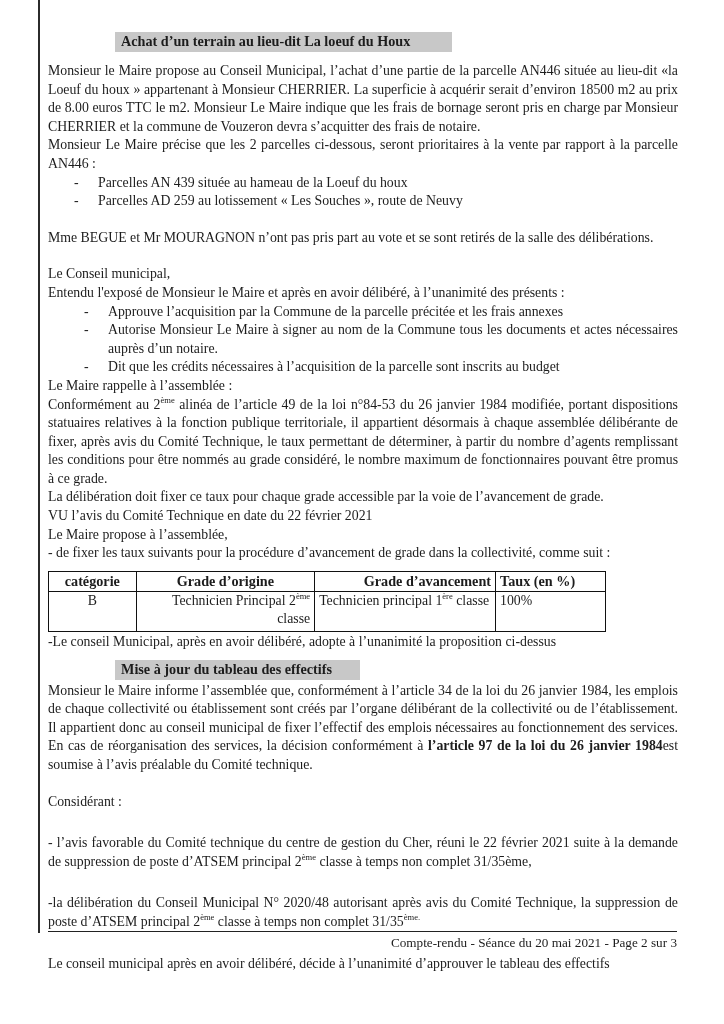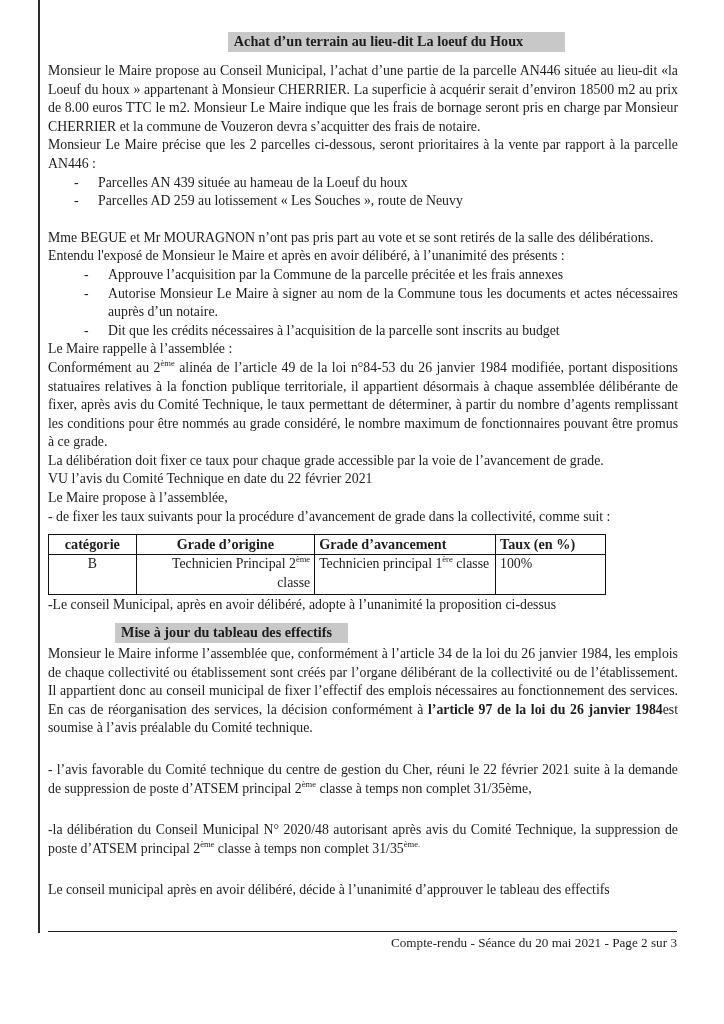--- a/index.html
+++ b/index.html
@@ -30,22 +30,22 @@
   }
   .heading {
     display: inline-block;
     background: #c8c8c8;
     font-weight: bold;
     font-size: 14.2px;
     line-height: 17px;
     padding: 1px 42px 2px 6px;
     margin-left: 67px;
   }
-  .heading.tight { padding-right: 16px; }
-  .h1-wrap { margin-bottom: 10px; text-align: center; }
+  .heading.tight { padding-right: 28px; }
+  .h1-wrap { margin-bottom: 10px; }
   .h2-wrap { margin-top: 5px; margin-bottom: 2px; }
   .h3-wrap { margin-top: 8px; margin-bottom: 2px; }
   .para { text-align: justify; }
   .gap { margin-top: 18px; }
   .gap-s { margin-top: 23px; }
   .dash-item { display: flex; }
   .dash-item .dash { flex: 0 0 auto; }
   .list1 .dash { margin-left: 26px; width: 14px; text-align: left; padding-right: 10px; }
   .list1 .dash-text { flex: 1; text-align: justify; }
   .list2 .dash { margin-left: 36px; width: 12px; text-align: left; padding-right: 12px; }
@@ -62,21 +62,21 @@
   table.grade-table th, table.grade-table td {
     border: 1.4px solid #111;
     padding: 0 4px 1px 4px;
     vertical-align: top;
     font-size: 13.8px;
     line-height: 18.2px;
   }
   table.grade-table th { font-weight: bold; font-size: 14.2px; }
   .col-cat { width: 80px; text-align: center; }
   .col-orig { width: 176px; text-align: center; }
-  .col-avan { width: 177px; text-align: left; }
+  .col-avan { width: 177px; text-align: right; }
   .col-taux { width: 105px; text-align: left; }
   td.cell-orig { text-align: right; }
   td.cell-avan { text-align: justify; }
   td.cell-row { height: 38px; }
   .footer-rule {
     position: absolute;
     left: 48px;
     right: 47px;
     top: 931px;
     border-top: 1.4px solid #222;
@@ -108,20 +108,21 @@
         <div class="dash-text">Parcelles AN 439 située au hameau de la Loeuf du houx</div>
       </div>
       <div class="dash-item">
         <span class="dash">-</span>
         <div class="dash-text">Parcelles AD 259 au lotissement « Les Souches », route de Neuvy</div>
       </div>
     </div>
 
     <div class="para gap">Mme BEGUE et Mr MOURAGNON n’ont pas pris part au vote et se sont retirés de la salle des délibérations.</div>
 
+    <div class="gap">Le Conseil municipal,</div>
     <div class="para">Entendu l'exposé de Monsieur le Maire et après en avoir délibéré, à l’unanimité des présents :</div>
 
     <div class="list2">
       <div class="dash-item">
         <span class="dash">-</span>
         <div class="dash-text">Approuve l’acquisition par la Commune de la parcelle précitée et les frais annexes</div>
       </div>
       <div class="dash-item">
         <span class="dash">-</span>
         <div class="dash-text">Autorise Monsieur Le Maire à signer au nom de la Commune tous les documents et actes nécessaires auprès d’un notaire.</div>
@@ -156,20 +157,21 @@
     </tbody>
       </table>
 
     <div>-Le conseil Municipal, après en avoir délibéré, adopte à l’unanimité la proposition ci-dessus</div>
 
     <div class="h3-wrap">
       <span class="heading tight">Mise à jour du tableau des effectifs</span>
     </div>
     <div class="para"><span>Monsieur le Maire informe l’assemblée que, conformément à l’article 34 de la loi du 26 janvier 1984, les emplois de chaque collectivité ou établissement sont créés par l’organe délibérant de la collectivité ou de l’établissement. Il appartient donc au conseil municipal de fixer l’effectif des emplois nécessaires au fonctionnement des services. En cas de réorganisation des services, la décision conformément à </span><span class="b">l’article 97 de la loi du 26 janvier 1984</span><span>est soumise à l’avis préalable du Comité technique.</span></div>
 
+    <div class="gap">Considérant :</div>
 
     <div class="para gap-s"><span>- l’avis favorable du Comité technique du centre de gestion du Cher, réuni le 22 février 2021 suite à la demande de suppression de poste d’ATSEM principal 2</span><span class="sup">ème</span><span> classe à temps non complet 31/35ème,</span></div>
 
     <div class="para gap-s"><span>-la délibération du Conseil Municipal N° 2020/48 autorisant après avis du Comité Technique, la suppression de poste d’ATSEM principal 2</span><span class="sup">ème</span><span> classe à temps non complet 31/35</span><span class="sup">ème.</span></div>
 
     <div class="para gap-s">Le conseil municipal après en avoir délibéré, décide à l’unanimité d’approuver le tableau des effectifs</div>
 
   </div>
 
   <div class="footer-rule"></div>

